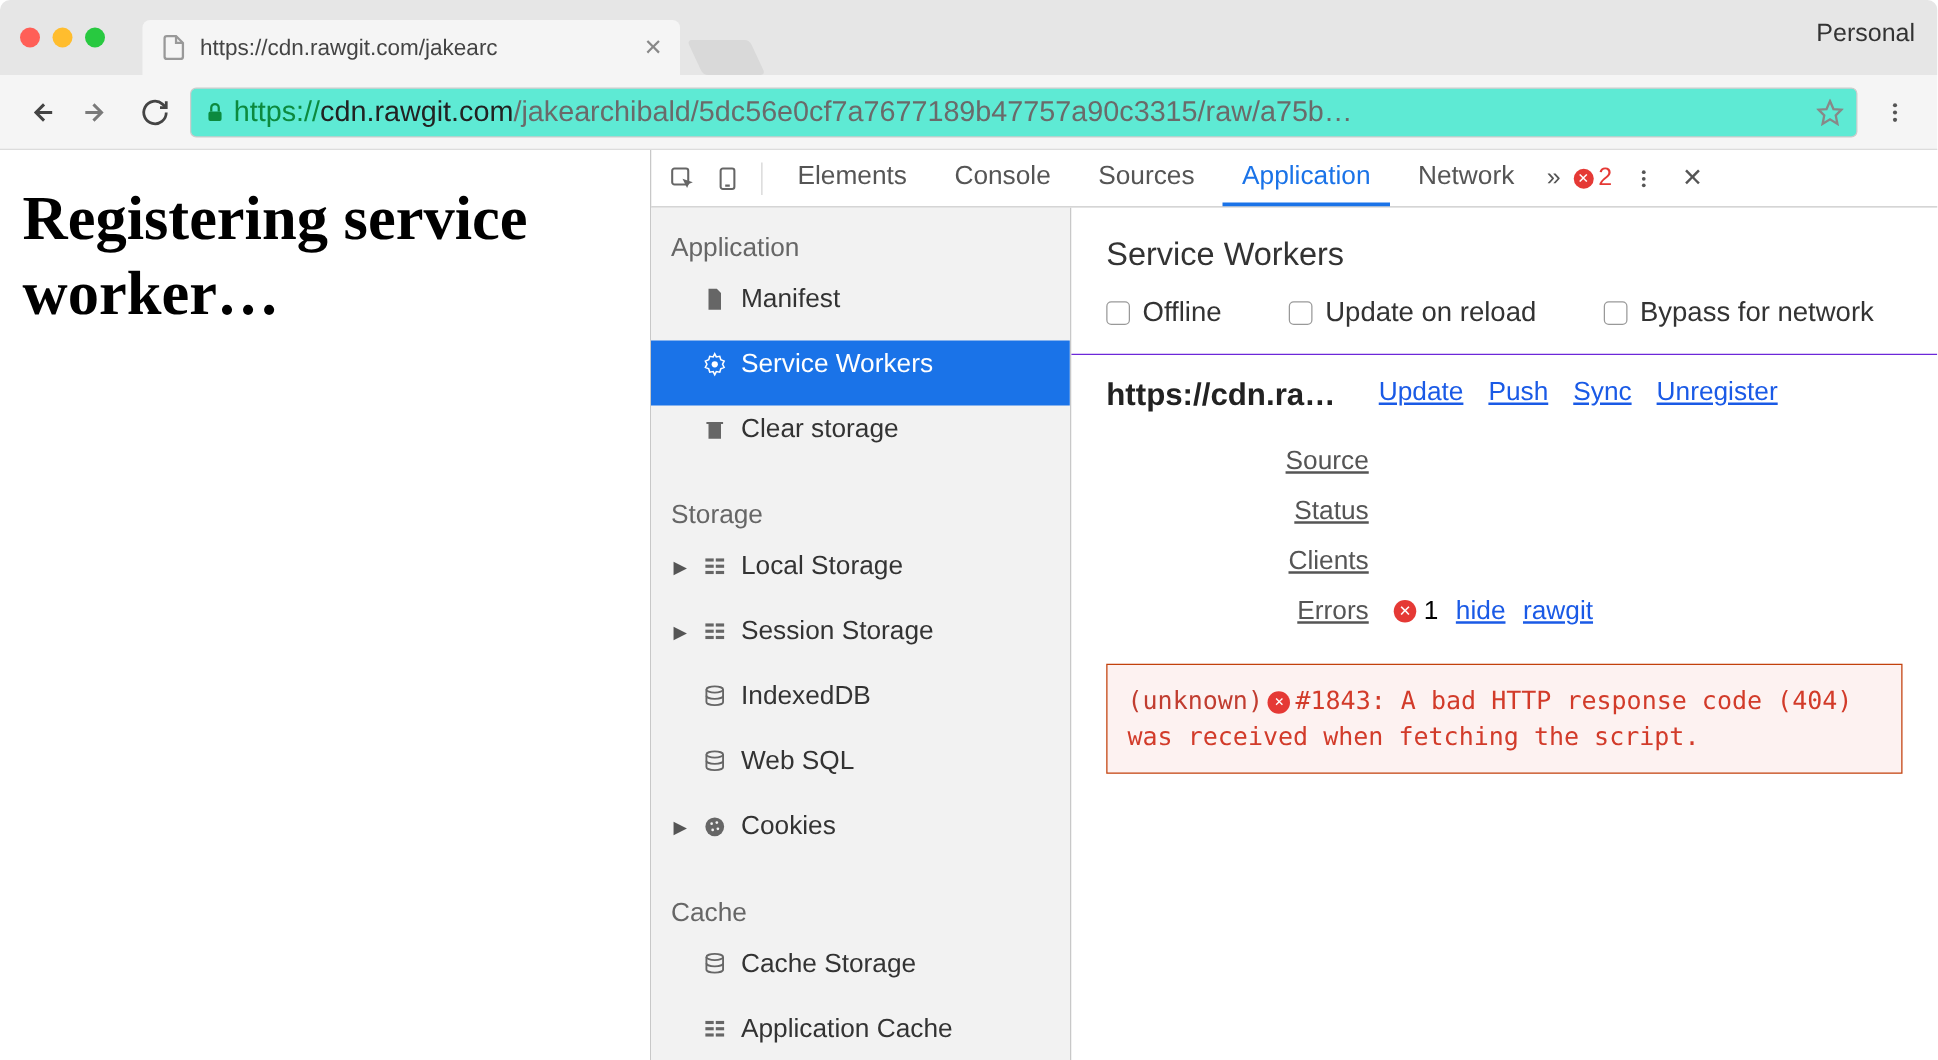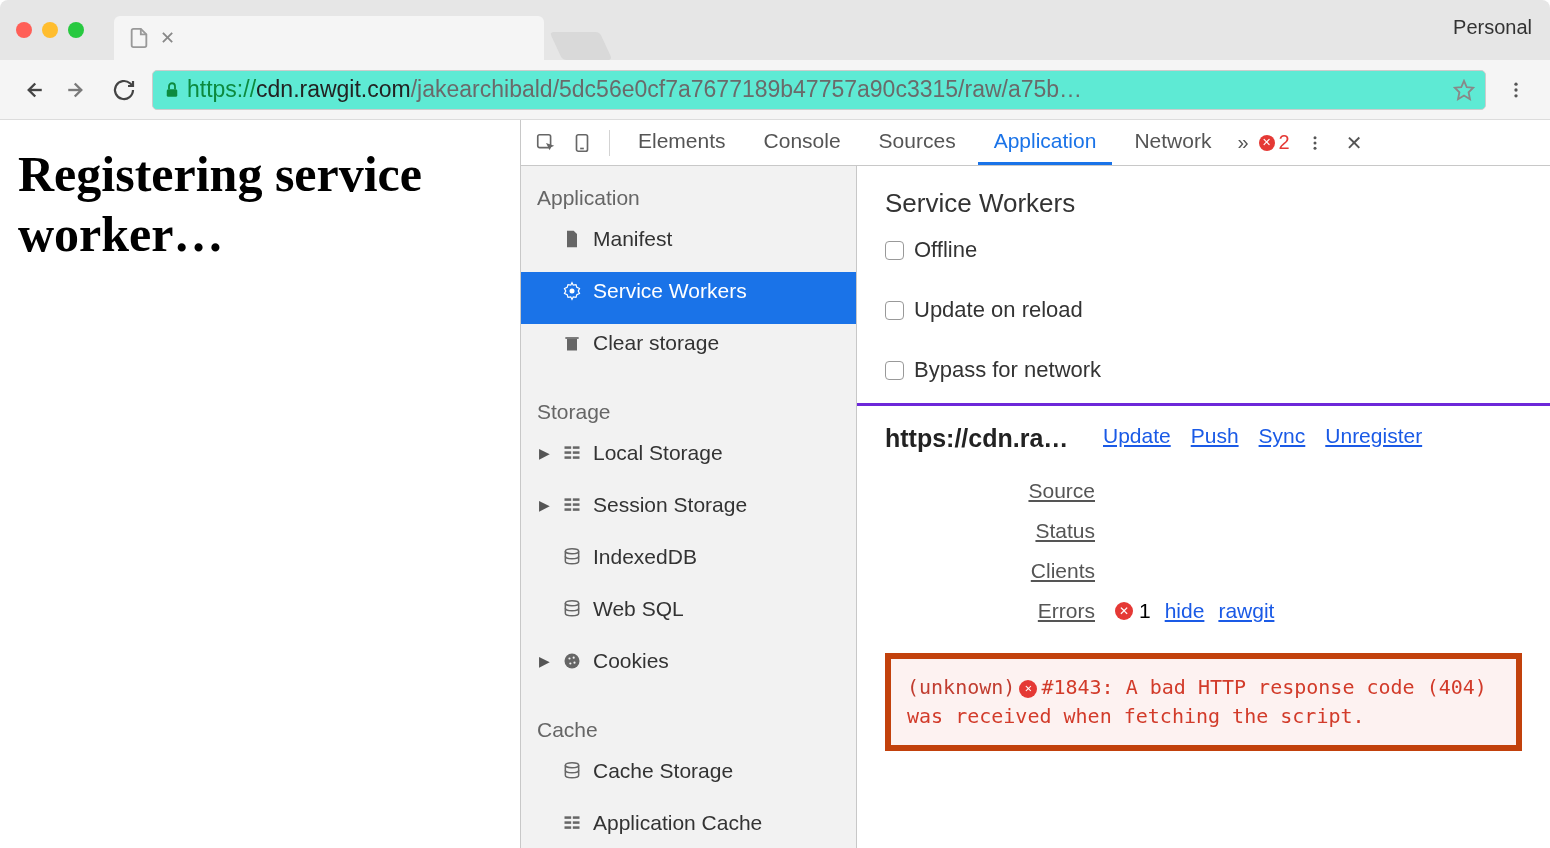--- a/index.html
+++ b/index.html
@@ -56,37 +56,37 @@
 .side-head { font-size: 21px; color: #666; padding: 10px 16px; }
 .side-item { font-size: 21px; color: #333; padding: 7px 16px 21px 40px; display: flex; align-items: center; gap: 10px; position: relative; }
 .side-item.sel { background: #1a73e8; color: #fff; }
 .side-item .disclosure { position: absolute; left: 18px; font-size: 14px; color: #555; }
 .side-icon { width: 22px; height: 22px; display: inline-flex; align-items: center; justify-content: center; color: #666; }
 .side-item.sel .side-icon { color: #fff; }
 
 
 .dt-main { flex: 1; display: flex; flex-direction: column; overflow: hidden; }
 .dt-title { font-size: 26px; color: #333; padding: 22px 28px 18px; }
-.dt-checks { display: flex; gap: 34px; padding: 0 28px 20px; border-bottom: 3px solid #6d28d9; flex-direction: column; }
+.dt-checks { display: flex; gap: 54px; padding: 0 28px 20px; border-bottom: 1px solid #6d28d9; }
 .chk { display: flex; align-items: center; gap: 10px; font-size: 22px; color: #333; white-space: nowrap; }
 .chk-box { width: 19px; height: 19px; border: 1px solid #999; border-radius: 4px; }
 
 .sw-row { display: flex; align-items: flex-start; gap: 18px; padding: 18px 28px; }
 .sw-origin { font-size: 25px; font-weight: bold; color: #222; width: 200px; white-space: nowrap; overflow: hidden; text-overflow: ellipsis; }
 .sw-actions { display: flex; gap: 20px; flex-wrap: wrap; }
 .link { color: #1a5ae6; text-decoration: underline; font-size: 21px; }
 
 .sw-field-row { display: flex; justify-content: flex-start; padding: 8px 28px; }
 .sw-field-label { width: 230px; text-align: right; font-size: 21px; color: #555; padding-right: 20px; text-decoration: underline; }
 .sw-field-val { display: flex; align-items: center; gap: 14px; font-size: 21px; }
 
 .err-line { display: flex; align-items: center; gap: 6px; }
 .err-circ { width: 18px; height: 18px; border-radius: 50%; background: #e53935; color: #fff; font-size: 12px; display: flex; align-items: center; justify-content: center; }
 
-.error-box { margin: 22px 28px; border: 6px solid #c2410c; background: #fdf2f1; padding: 14px 16px; font-family: Menlo, Monaco, Consolas, monospace; font-size: 20px; color: #d23b2a; line-height: 1.45; }
+.error-box { margin: 22px 28px; border: 1px solid #c2410c; background: #fdf2f1; padding: 14px 16px; font-family: Menlo, Monaco, Consolas, monospace; font-size: 20px; color: #d23b2a; line-height: 1.45; }
 .error-box .unk { color: #c13d30; }
 
 svg { display: block; }
 </style>
 </head>
 <body>
 
 <div class="titlebar">
   <div class="traffic">
     <div class="dot red"></div>
@@ -94,20 +94,21 @@
     <div class="dot green"></div>
   </div>
   <div class="tabs">
     <div class="tab">
       <span class="page-icon">
         <svg viewBox="0 0 24 24" width="22" height="22" fill="none" stroke="currentColor" stroke-width="2">
             <path d="M14 2H6a2 2 0 0 0-2 2v16a2 2 0 0 0 2 2h12a2 2 0 0 0 2-2V8z"></path>
             <polyline points="14 2 14 8 20 8"></polyline>
           </svg>
       </span>
+      <span class="title">https://cdn.rawgit.com/jakearc</span>
       <span class="close">✕</span>
     </div>
     <div class="new-tab-slant"></div>
   </div>
   <div class="profile">Personal</div>
 </div>
 
 <div class="toolbar">
   <div class="nav-btn enabled">
     <svg viewBox="0 0 24 24" width="26" height="26" fill="none" stroke="currentColor" stroke-width="2.2">

